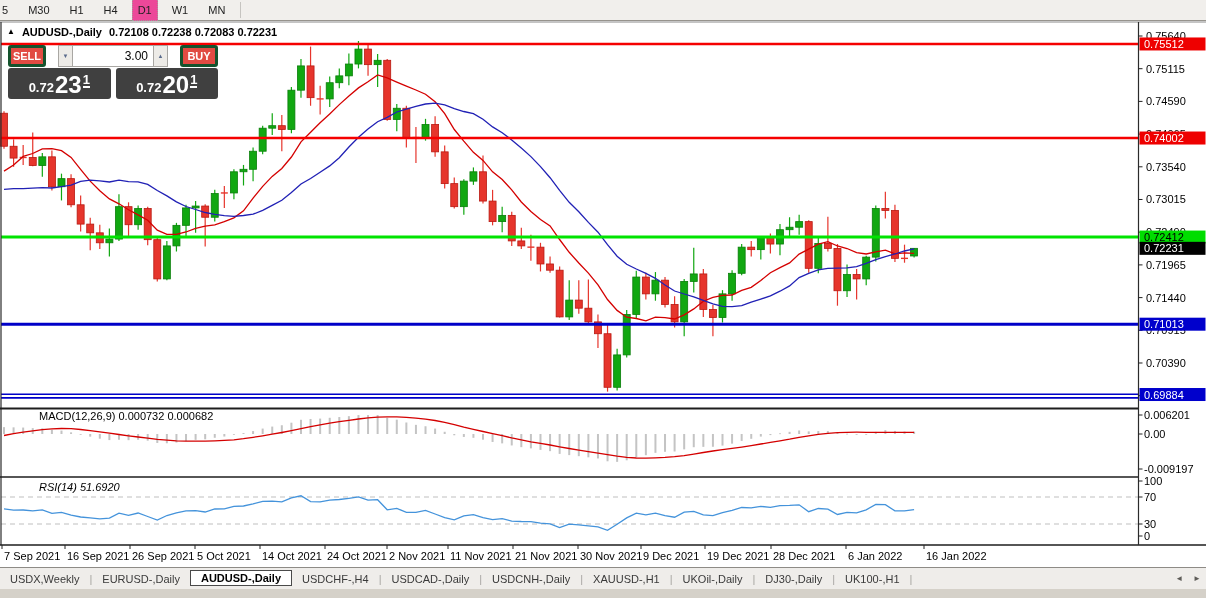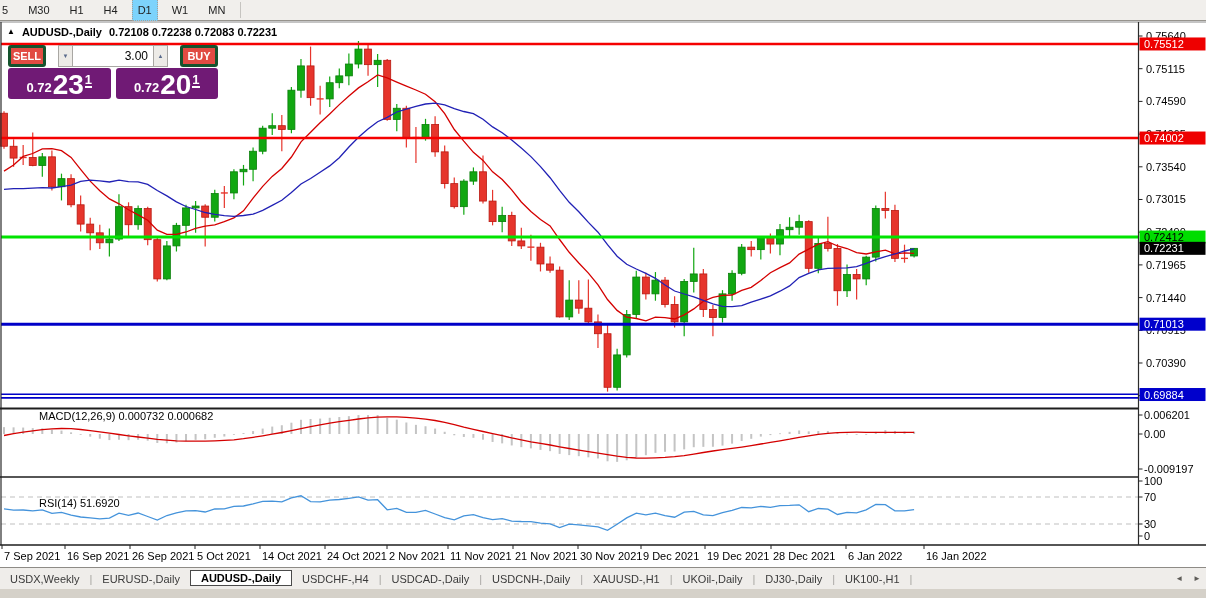--- a/index.html
+++ b/index.html
@@ -1,44 +1,44 @@
 <!DOCTYPE html>
 <html><head>
 <meta charset="utf-8">
 <style>
   html,body{margin:0;padding:0;background:#fff;width:1206px;height:598px;overflow:hidden;
     font-family:"Liberation Sans",sans-serif;}
   .toolbar{height:20px;background:#F1EFEC;border-bottom:1px solid #96938D;display:flex;
     align-items:center;font-size:11px;color:#222;}
   .tfbtn{padding:2px 6px;margin:0 4px;white-space:nowrap;}
   .tfbtn.first{margin-left:0;padding-left:2px;}
-  .tfbtn.active{background:#7dd3fc;border:1px dotted #A2A09C;padding:4px 5px;}
+  .tfbtn.active{background:#ec4899;border:1px dotted #A2A09C;padding:4px 5px;}
   .tbsep{width:1px;height:16px;background:#C6C4C0;margin:0 5px;}
   .chart-wrap{position:relative;width:1206px;height:546px;}
   .title-row{position:absolute;left:7px;top:5px;font-size:11px;font-weight:bold;color:#000;
     display:flex;gap:7px;align-items:center;}
   .collapse{font-size:8px;line-height:10px;}
   .oneclick{position:absolute;left:8px;top:24px;width:210px;}
   .oc-top{display:flex;height:22px;justify-content:space-between;align-items:stretch;}
   .oc-btn{width:46px;background:#E14B42;border:3px solid #14532d;border-radius:3px;color:#fff;
     font-size:11px;font-weight:bold;cursor:pointer;padding:0;font-family:"Liberation Sans",sans-serif;}
   .oc-vol{display:flex;background:#E6E4E0;border-radius:2px;margin:0 12px;}
   .spin{width:15px;background:#EDEBE7;border:1px solid #A9A7A3;color:#5A6B8C;font-size:6px;
     padding:0;cursor:pointer;}
   .oc-vol input{width:70px;border:1px solid #A9A7A3;border-left:0;border-right:0;text-align:right;
     font-size:12px;padding:0 5px;font-family:"Liberation Sans",sans-serif;}
   .oc-prices{display:flex;gap:5px;margin-top:1px;}
-  .oc-price{flex:1;height:30px;background:#701a75;border-radius:3px;color:#fff;display:flex;
+  .oc-price{flex:1;height:30px;background:#404040;border-radius:3px;color:#fff;display:flex;
     align-items:flex-end;justify-content:center;padding-bottom:1px;cursor:pointer;}
   .oc-sm{font-size:13px;font-weight:bold;margin-bottom:3px;}
-  .oc-lg{font-size:28px;font-weight:bold;line-height:26px;margin:0 1px;}
+  .oc-lg{font-size:24px;font-weight:bold;line-height:26px;margin:0 1px;}
   .oc-sup{font-size:13px;font-weight:bold;border-bottom:2px solid #fff;margin-bottom:10px;line-height:12px;}
   .panel-label{position:absolute;left:6px;font-size:11px;color:#000;white-space:nowrap;padding-left:33px;}
   .macd-label{top:389px;}
-  .rsi-label{top:476px;}
+  .rsi-label{top:460px;font-style:italic;}
   .tabbar{height:21px;background:#EFEDEA;border-top:1px solid #8E8B86;display:flex;
     align-items:center;font-size:11px;color:#3A3A3A;position:relative;}
   .tab{padding:0 10px;white-space:nowrap;cursor:pointer;}
   .tab.active{background:#FFFFFF;border:1px solid #4A4A4A;font-weight:bold;color:#000;
     padding:1px 10px;position:relative;top:-1px;}
   .sep{color:#A8A6A2;}
   .tab-arrows{position:absolute;right:5px;display:flex;gap:10px;font-size:8px;color:#5E5C58;}
   .tab-arrows span{cursor:pointer;}
   .bottom-strip{height:9px;background:#D5D1C9;}
 </style>

